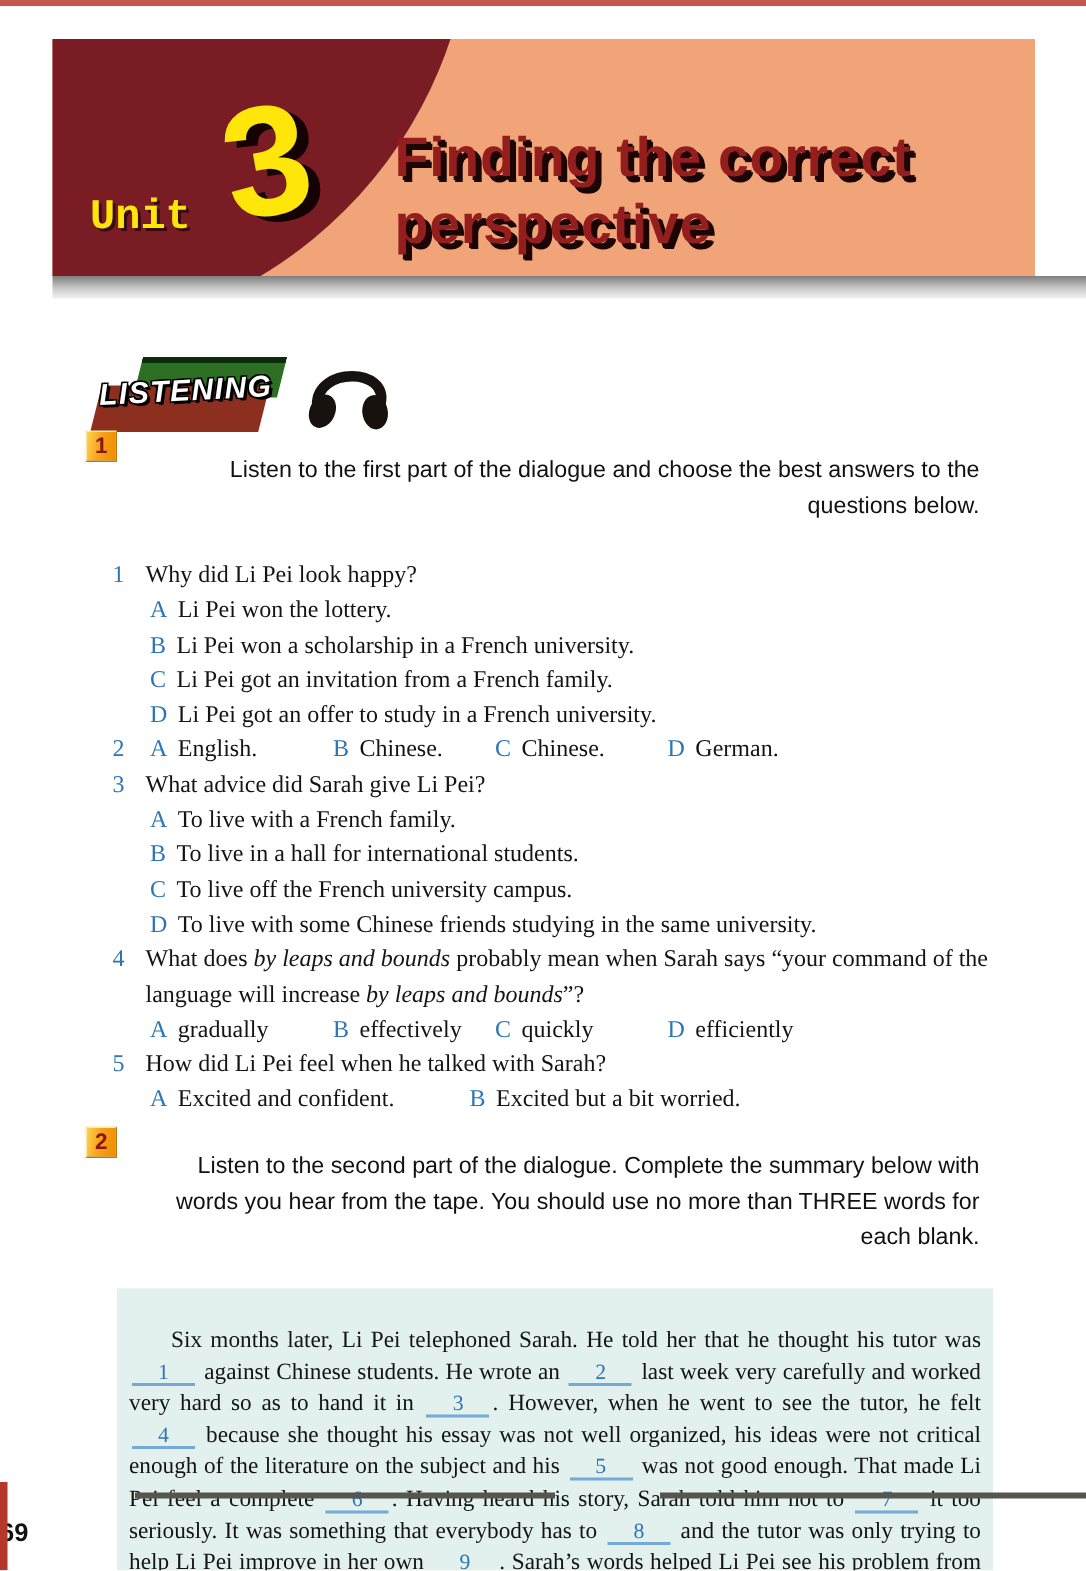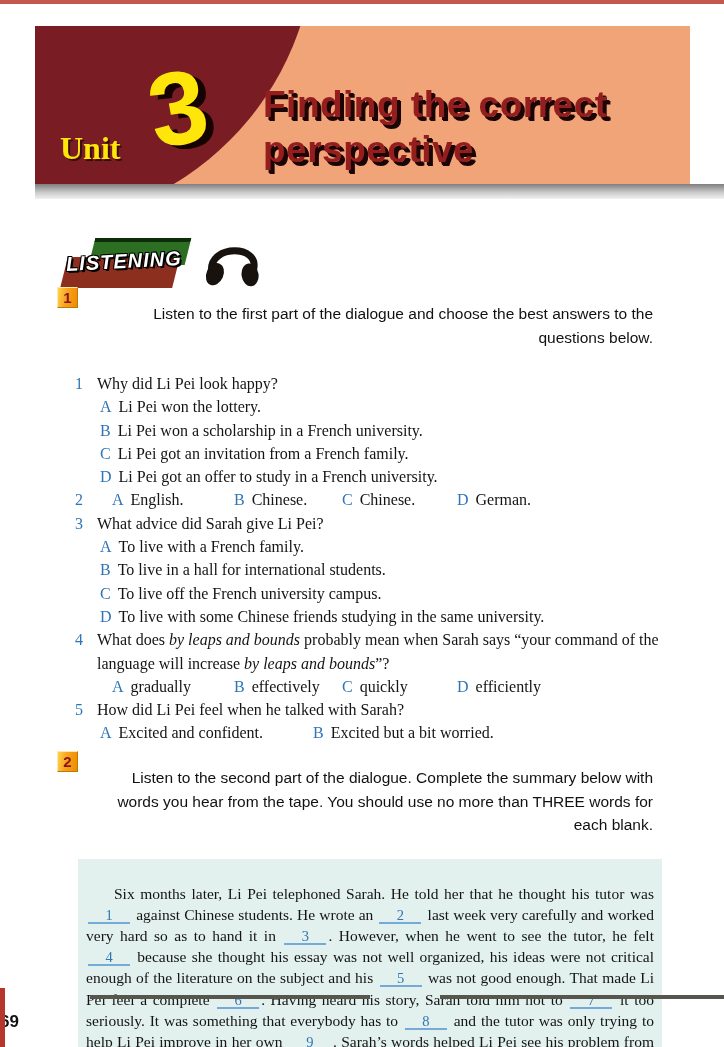--- a/index.html
+++ b/index.html
@@ -14,22 +14,22 @@
 
   .top-line{position:absolute;left:0;top:0;width:724px;height:4px;background:var(--topline);}
   .left-strip{position:absolute;left:0;top:988px;width:5px;height:59px;background:#b5362a;}
   .edge-seg{position:absolute;top:995px;height:4px;background:#57564e;}
   .edge-a{left:90px;width:280px;}
   .edge-b{left:440px;width:284px;}
 
   
   .banner{position:absolute;left:35px;top:26px;width:655px;height:158px;background:var(--salmon);overflow:hidden;}
   .banner-circle{position:absolute;left:-300px;top:-381px;width:580px;height:580px;border-radius:50%;background:var(--maroon);}
-  .unit-label{position:absolute;left:25px;top:104px;font-family:Liberation Serif, serif;
-              font-weight:bold;font-size:32px;color:var(--yellow);text-shadow:2px 2px 0 rgba(10,2,2,.6);}
+  .unit-label{position:absolute;left:25px;top:104px;font-family:Liberation Mono, monospace;
+              font-weight:bold;font-size:28px;color:var(--yellow);text-shadow:2px 2px 0 rgba(10,2,2,.6);}
   .unit-number{position:absolute;left:114px;top:30px;font-family:"Liberation Sans",sans-serif;
                font-weight:bold;font-size:104px;line-height:104px;color:var(--yellow);
                transform:rotate(-10deg);text-shadow:7px 5px 0 #150303;}
   .banner-title{position:absolute;left:228px;top:56px;font-family:"Liberation Sans",sans-serif;
                 font-weight:bold;font-size:37px;line-height:45px;letter-spacing:.5px;
                 color:var(--title-red);text-shadow:3px 3px 0 #1c0505,4px 4px 0 #1c0505;}
   .gray-strip{position:absolute;left:35px;top:184px;width:689px;height:15px;
               background:linear-gradient(180deg,#7e7e7e 0%,#c9c9c9 55%,#f2f2f2 100%);}
 
   
@@ -57,21 +57,21 @@
            font-size:15px;text-align:center;line-height:19px;}
   .ex-instruction{flex:1;margin:16px;text-align:right;}
 
   .questions{margin-top:7px;font-size:16px;line-height:23.3px;}
   .q-row{display:flex;padding-left:18px;}
   .q-num{width:22px;flex-shrink:0;color:var(--blue);}
   .q-body{flex:1;}
   .opt-line{padding-left:3px;}
   .opt-letter{color:var(--blue);padding-right:7px;}
   .opt-row{display:flex;padding-left:3px;}
-  .opt-row .opt:nth-child(1){width:122px;margin-left:12px;}
+  .opt-row .opt:nth-child(1){width:122px;}
   .opt-row .opt:nth-child(2){width:108px;}
   .opt-row .opt:nth-child(3){width:115px;}
   .opt-grid{display:grid;grid-template-columns:213px 1fr;padding-left:3px;}
 
   
   .summary-box{margin-top:6px;margin-left:21px;width:584px;box-sizing:border-box;
                background:var(--summary-bg);padding:24px 8px 10px 8px;}
   .summary-text{margin:0;font-size:15.5px;line-height:21.2px;text-align:justify;text-indent:28px;}
   .blank{display:inline-block;min-width:42px;text-indent:0;text-align:center;color:var(--blue);
          font-size:14.5px;line-height:14px;border-bottom:2px solid var(--blank-line);margin:0 2px;}

